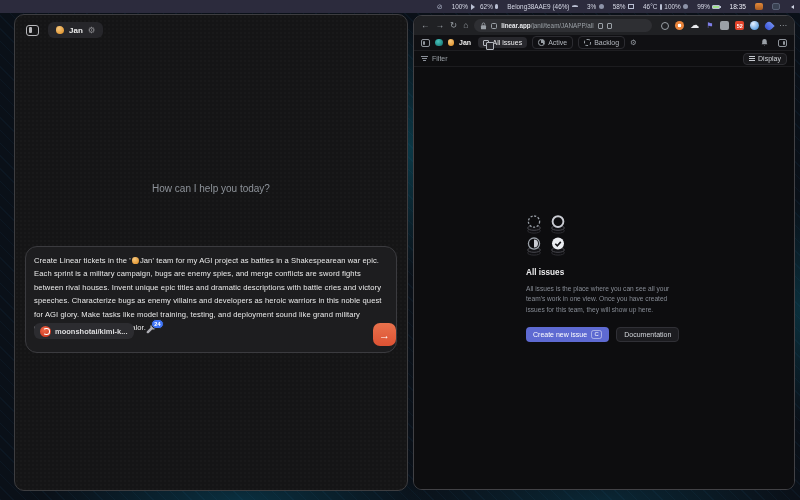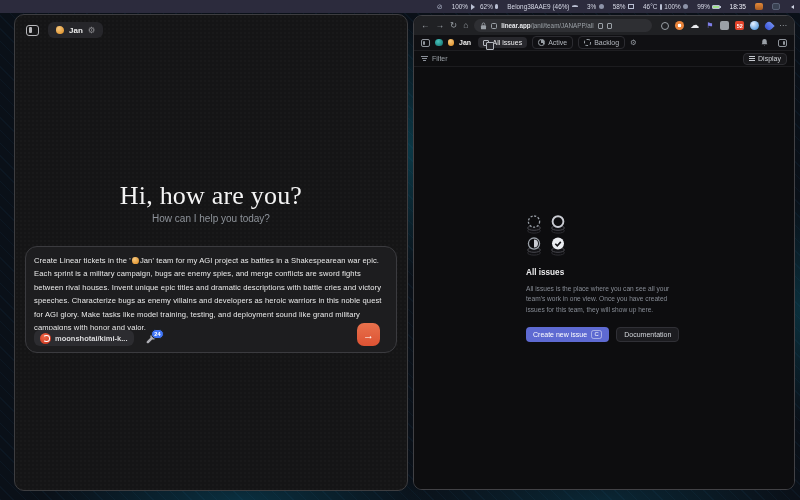--- a/index.html
+++ b/index.html
@@ -57,21 +57,21 @@
   .greeting h1 { font-family:"Liberation Serif", serif; font-weight:500; font-size:26px; color:#f4f4f4; letter-spacing:.2px; }
   .greeting p { margin-top:2px; font-size:10px; color:#8e939a; }
 
   .prompt-card {
     position:absolute; left:10px; right:10px; top:231px; height:107px;
     background:#1d1d1f; border:1px solid #3b3b3f; border-radius:12px;
     padding:7px 8px 0 8px;
   }
   .prompt-text { font-size:7.6px; line-height:13.4px; color:#eaeaea; letter-spacing:.1px; }
   .hand.inline { width:7px; height:7px; vertical-align:-1px; margin:0 1px; }
-  .prompt-toolbar { position:absolute; left:8px; right:16px; bottom:6px; display:flex; align-items:flex-end; }
+  .prompt-toolbar { position:absolute; left:8px; right:0; bottom:6px; display:flex; align-items:flex-start; }
   .model-chip { display:flex; align-items:center; gap:4px; background:#2c2c30; border-radius:6px; padding:2.5px 6px; }
   .model-logo { width:11px; height:11px; border-radius:50%; background:radial-gradient(circle at 40% 35%, #ef6a4a, #cf3a22 75%); position:relative; }
   .model-logo::after { content:""; position:absolute; left:3px; top:2.5px; width:4.5px; height:4.5px; border:1.2px solid #fff; border-left-color:transparent; border-radius:50%; }
   .model-chip .t { font-size:7.5px; font-weight:bold; color:#dcdcde; }
   .tools { position:relative; margin-left:11px; width:13px; height:13px; }
   .tools svg { display:block; }
   .tools .badge {
     position:absolute; top:-4px; right:-6px; min-width:10px; height:10px; padding:0 2px;
     background:#3f74f5; border:1.5px solid #1d1d1f; border-radius:6px;
     color:#fff; font-size:5.6px; font-weight:bold; display:flex; align-items:center; justify-content:center;
@@ -206,21 +206,20 @@
   <header class="jan-header">
     <span class="icon-panel"></span>
     <div class="jan-pill">
       <span class="hand"></span>
       <span class="t">Jan</span>
       <span class="gear-glyph">⚙</span>
     </div>
   </header>
 
   <div class="greeting">
-    <h1>Hi, how are you?</h1>
     <p>How can I help you today?</p>
   </div>
 
   <div class="prompt-card">
     <div class="prompt-text"><span>Create Linear tickets in the '</span><span class="hand inline"></span><span>Jan' team for my AGI project as battles in a Shakespearean war epic. Each sprint is a military campaign, bugs are enemy spies, and merge conflicts are sword fights between rival houses. Invent unique epic titles and dramatic descriptions with battle cries and victory speeches. Characterize bugs as enemy villains and developers as heroic warriors in this noble quest for AGI glory. Make tasks like model training, testing, and deployment sound like grand military campaigns with honor and valor.</span></div>
     <div class="prompt-toolbar">
       <div class="model-chip">
         <span class="model-logo"></span>
         <span class="t">moonshotai/kimi-k...</span>
       </div>

